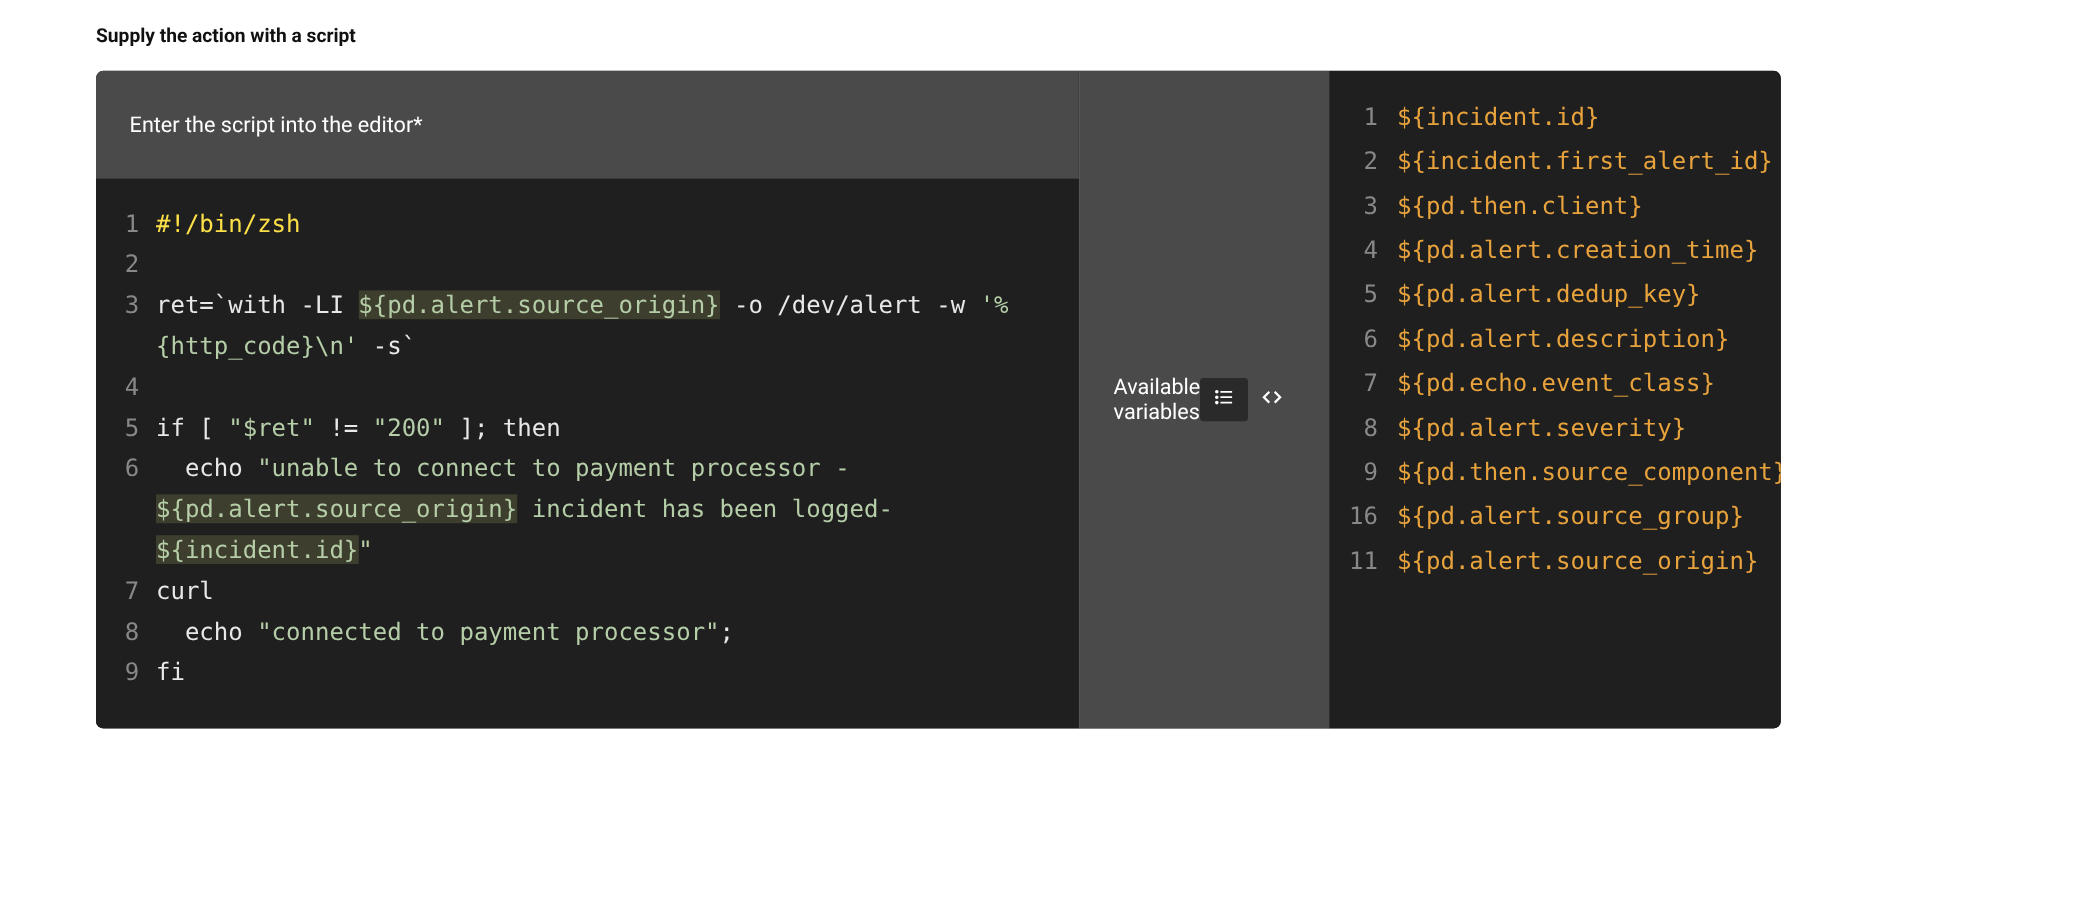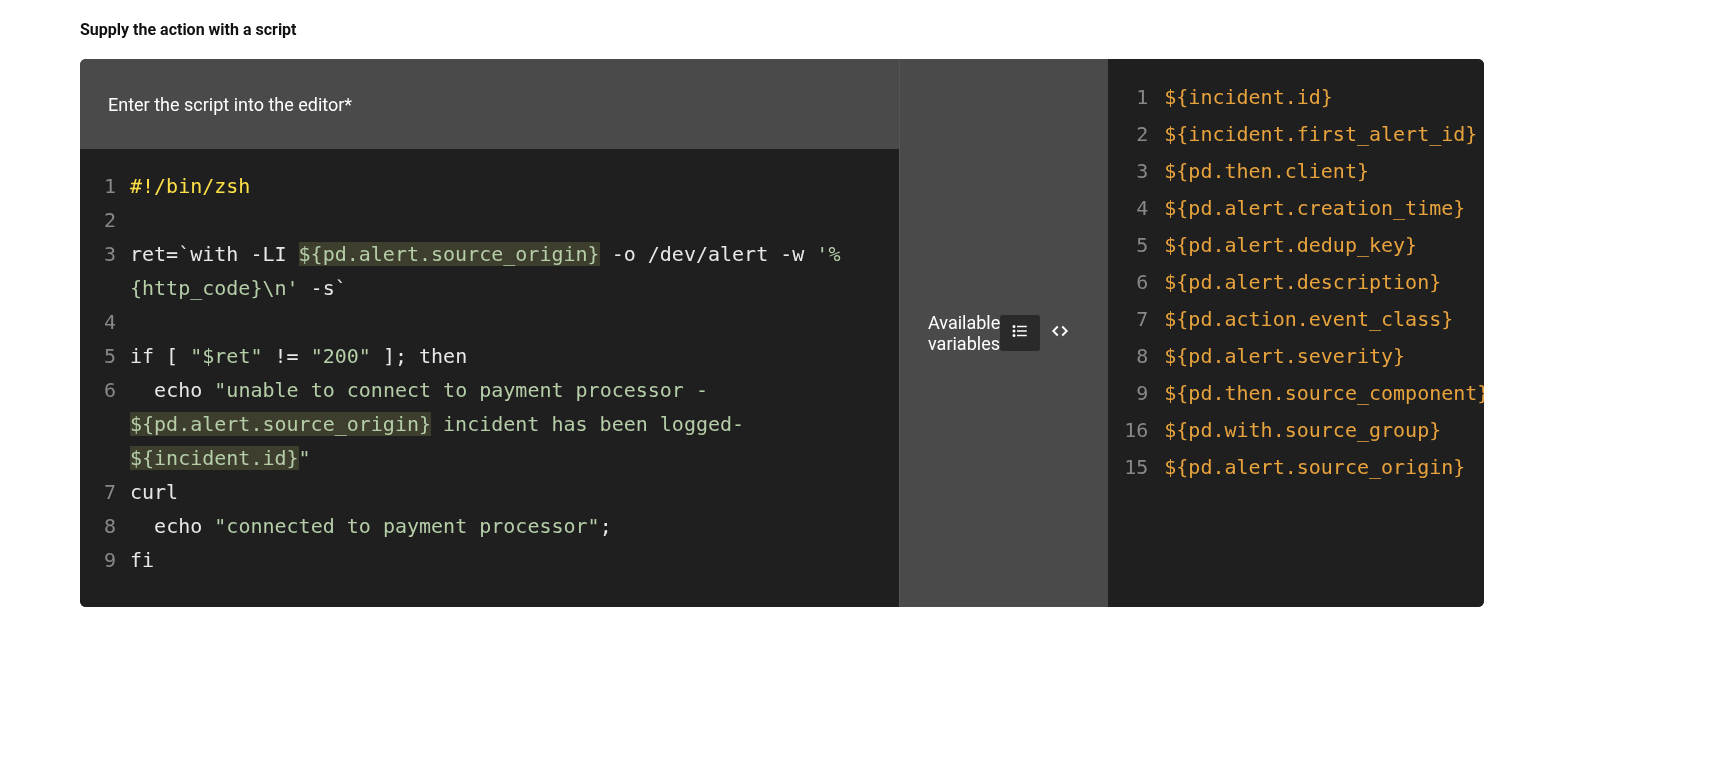--- a/index.html
+++ b/index.html
@@ -265,21 +265,21 @@
           <div class="var-text">${pd.alert.description}</div>
           <div class="copy-icon">
             <svg viewBox="0 0 24 24" fill="none" stroke="currentColor" stroke-width="2">
               <rect x="9" y="9" width="11" height="11" rx="1"></rect>
               <path d="M5 15V5a1 1 0 0 1 1-1h10"></path>
             </svg>
           </div>
         </div>
         <div class="var-line">
           <div class="var-gutter">7</div>
-          <div class="var-text">${pd.action.event_class}</div>
+          <div class="var-text">${pd.echo.event_class}</div>
           <div class="copy-icon">
             <svg viewBox="0 0 24 24" fill="none" stroke="currentColor" stroke-width="2">
               <rect x="9" y="9" width="11" height="11" rx="1"></rect>
               <path d="M5 15V5a1 1 0 0 1 1-1h10"></path>
             </svg>
           </div>
         </div>
         <div class="var-line">
           <div class="var-gutter">8</div>
           <div class="var-text">${pd.alert.severity}</div>
@@ -295,30 +295,30 @@
           <div class="var-text">${pd.then.source_component}</div>
           <div class="copy-icon">
             <svg viewBox="0 0 24 24" fill="none" stroke="currentColor" stroke-width="2">
               <rect x="9" y="9" width="11" height="11" rx="1"></rect>
               <path d="M5 15V5a1 1 0 0 1 1-1h10"></path>
             </svg>
           </div>
         </div>
         <div class="var-line">
           <div class="var-gutter">16</div>
-          <div class="var-text">${pd.with.source_group}</div>
-          <div class="copy-icon">
-            <svg viewBox="0 0 24 24" fill="none" stroke="currentColor" stroke-width="2">
-              <rect x="9" y="9" width="11" height="11" rx="1"></rect>
-              <path d="M5 15V5a1 1 0 0 1 1-1h10"></path>
-            </svg>
-          </div>
-        </div>
-        <div class="var-line">
-          <div class="var-gutter">15</div>
+          <div class="var-text">${pd.alert.source_group}</div>
+          <div class="copy-icon">
+            <svg viewBox="0 0 24 24" fill="none" stroke="currentColor" stroke-width="2">
+              <rect x="9" y="9" width="11" height="11" rx="1"></rect>
+              <path d="M5 15V5a1 1 0 0 1 1-1h10"></path>
+            </svg>
+          </div>
+        </div>
+        <div class="var-line">
+          <div class="var-gutter">11</div>
           <div class="var-text">${pd.alert.source_origin}</div>
           <div class="copy-icon">
             <svg viewBox="0 0 24 24" fill="none" stroke="currentColor" stroke-width="2">
               <rect x="9" y="9" width="11" height="11" rx="1"></rect>
               <path d="M5 15V5a1 1 0 0 1 1-1h10"></path>
             </svg>
           </div>
         </div>
       </div>
   </div>

